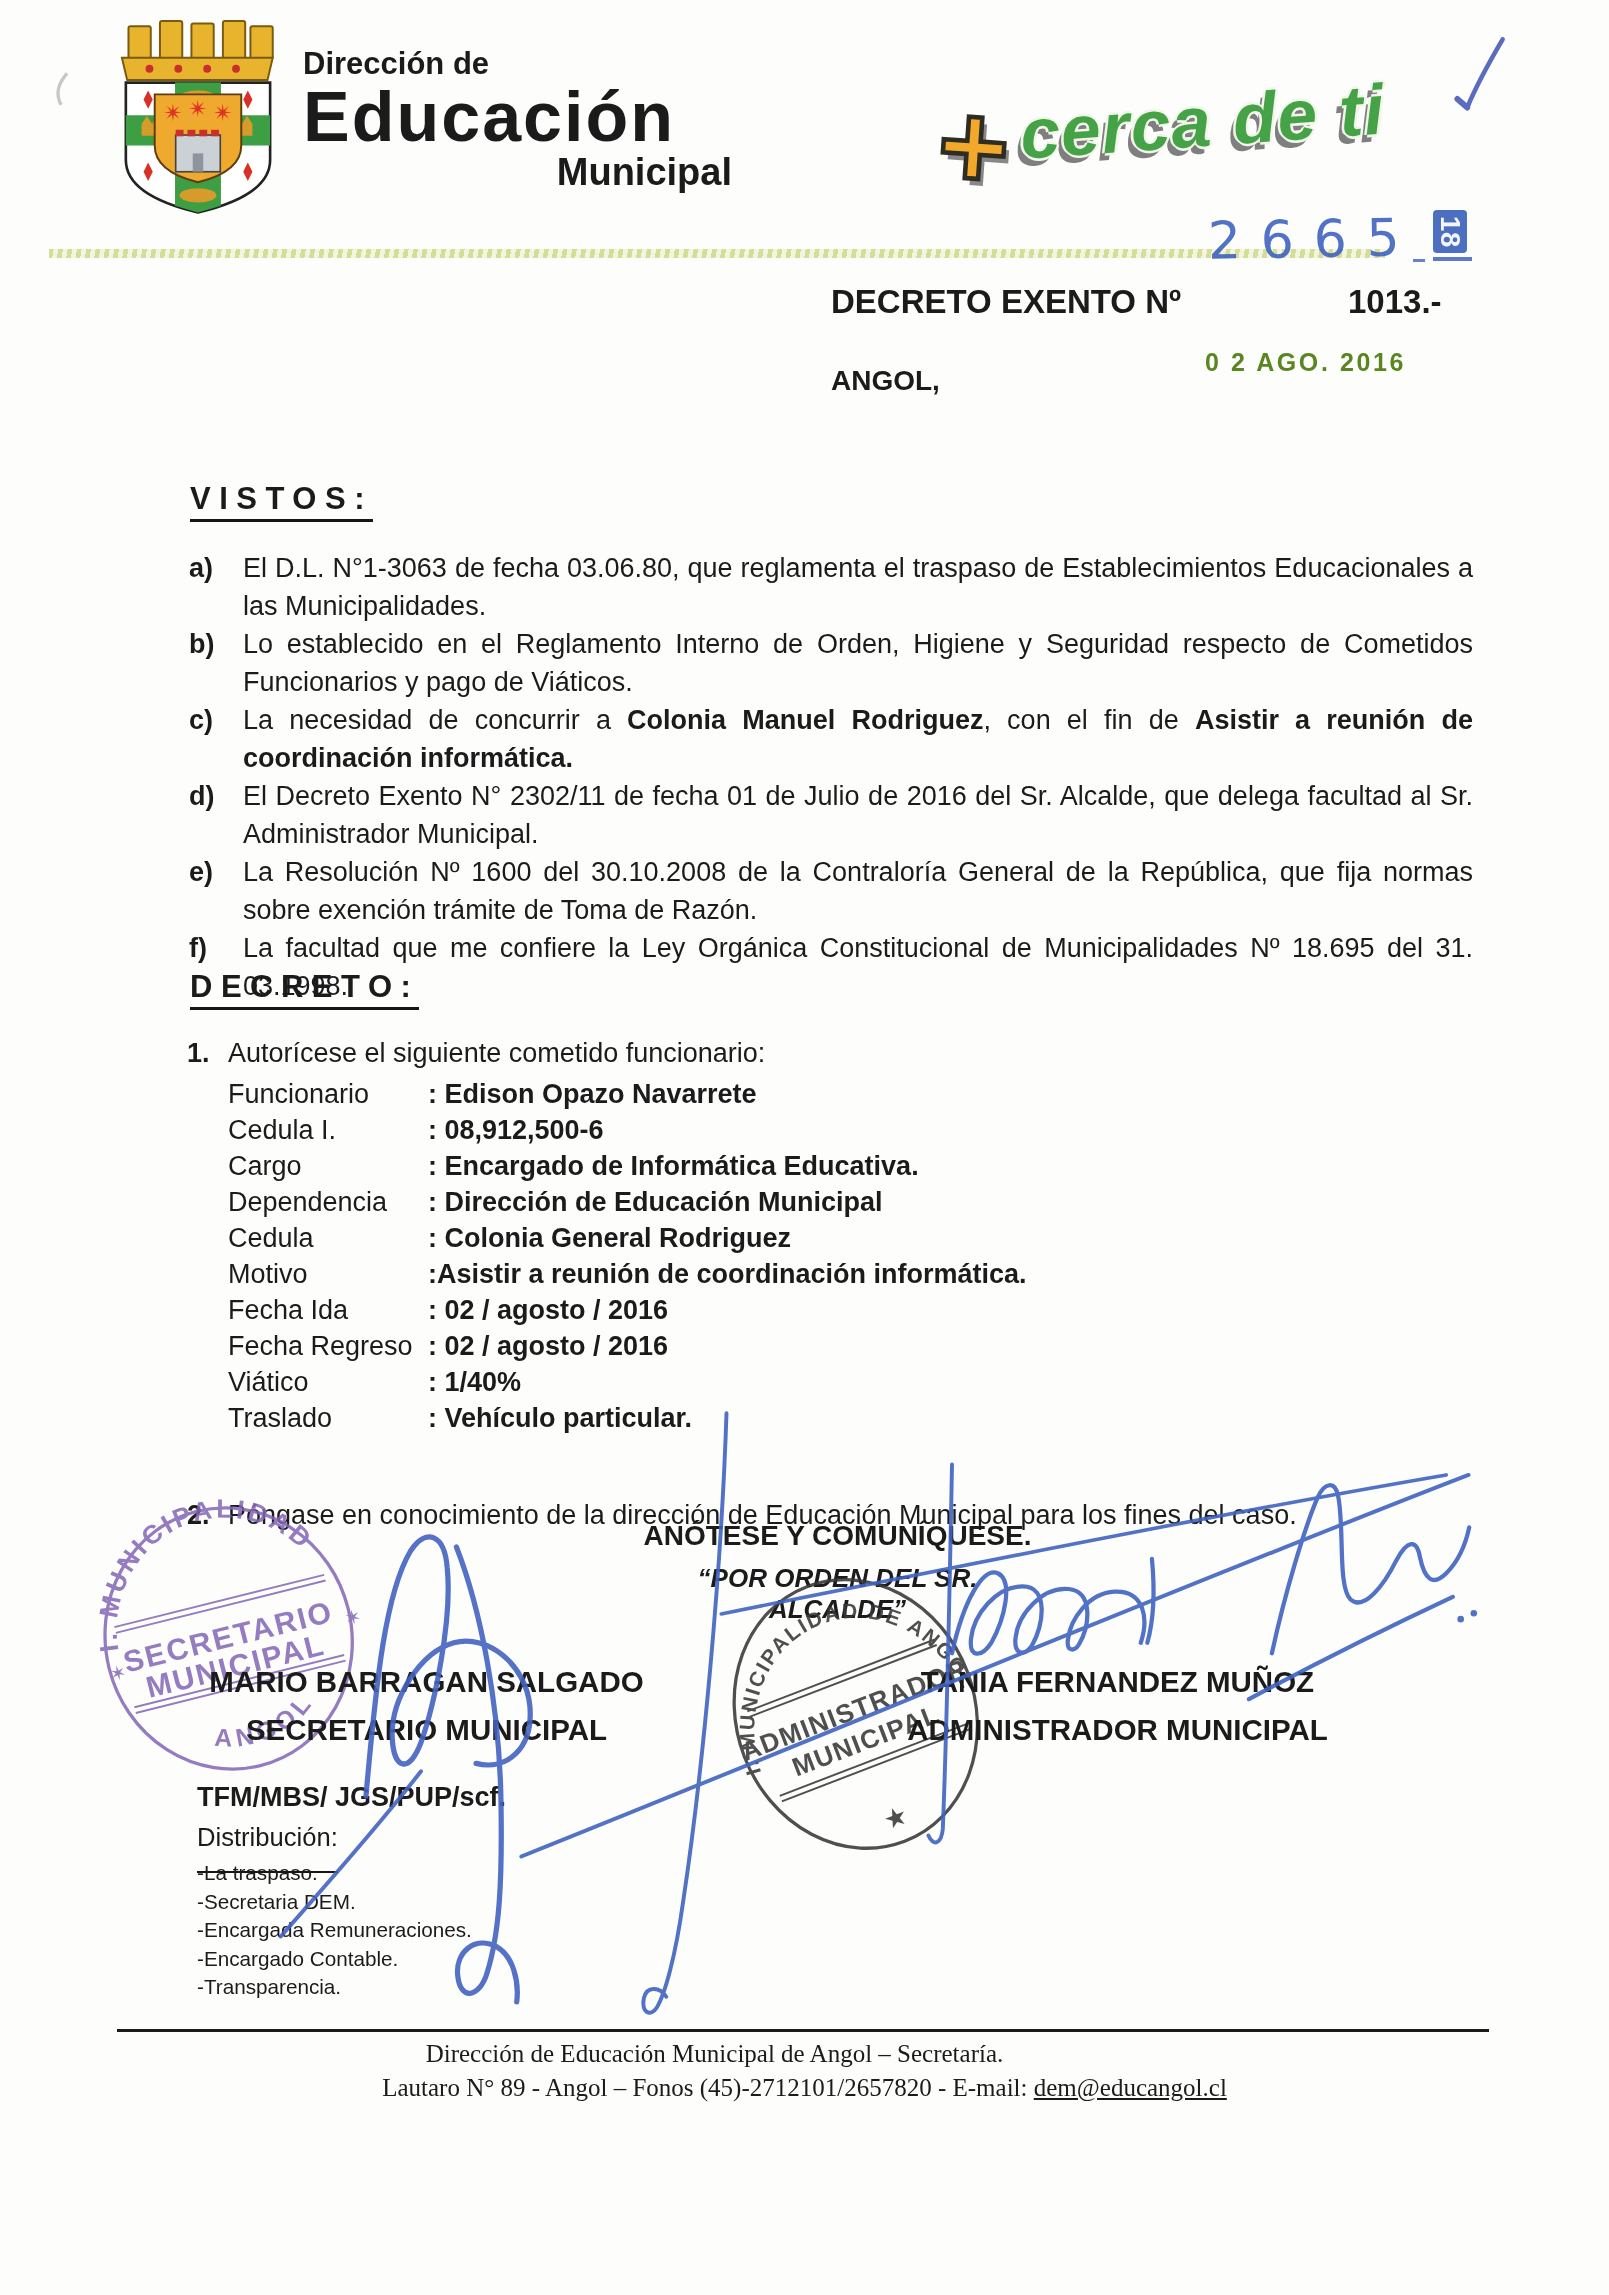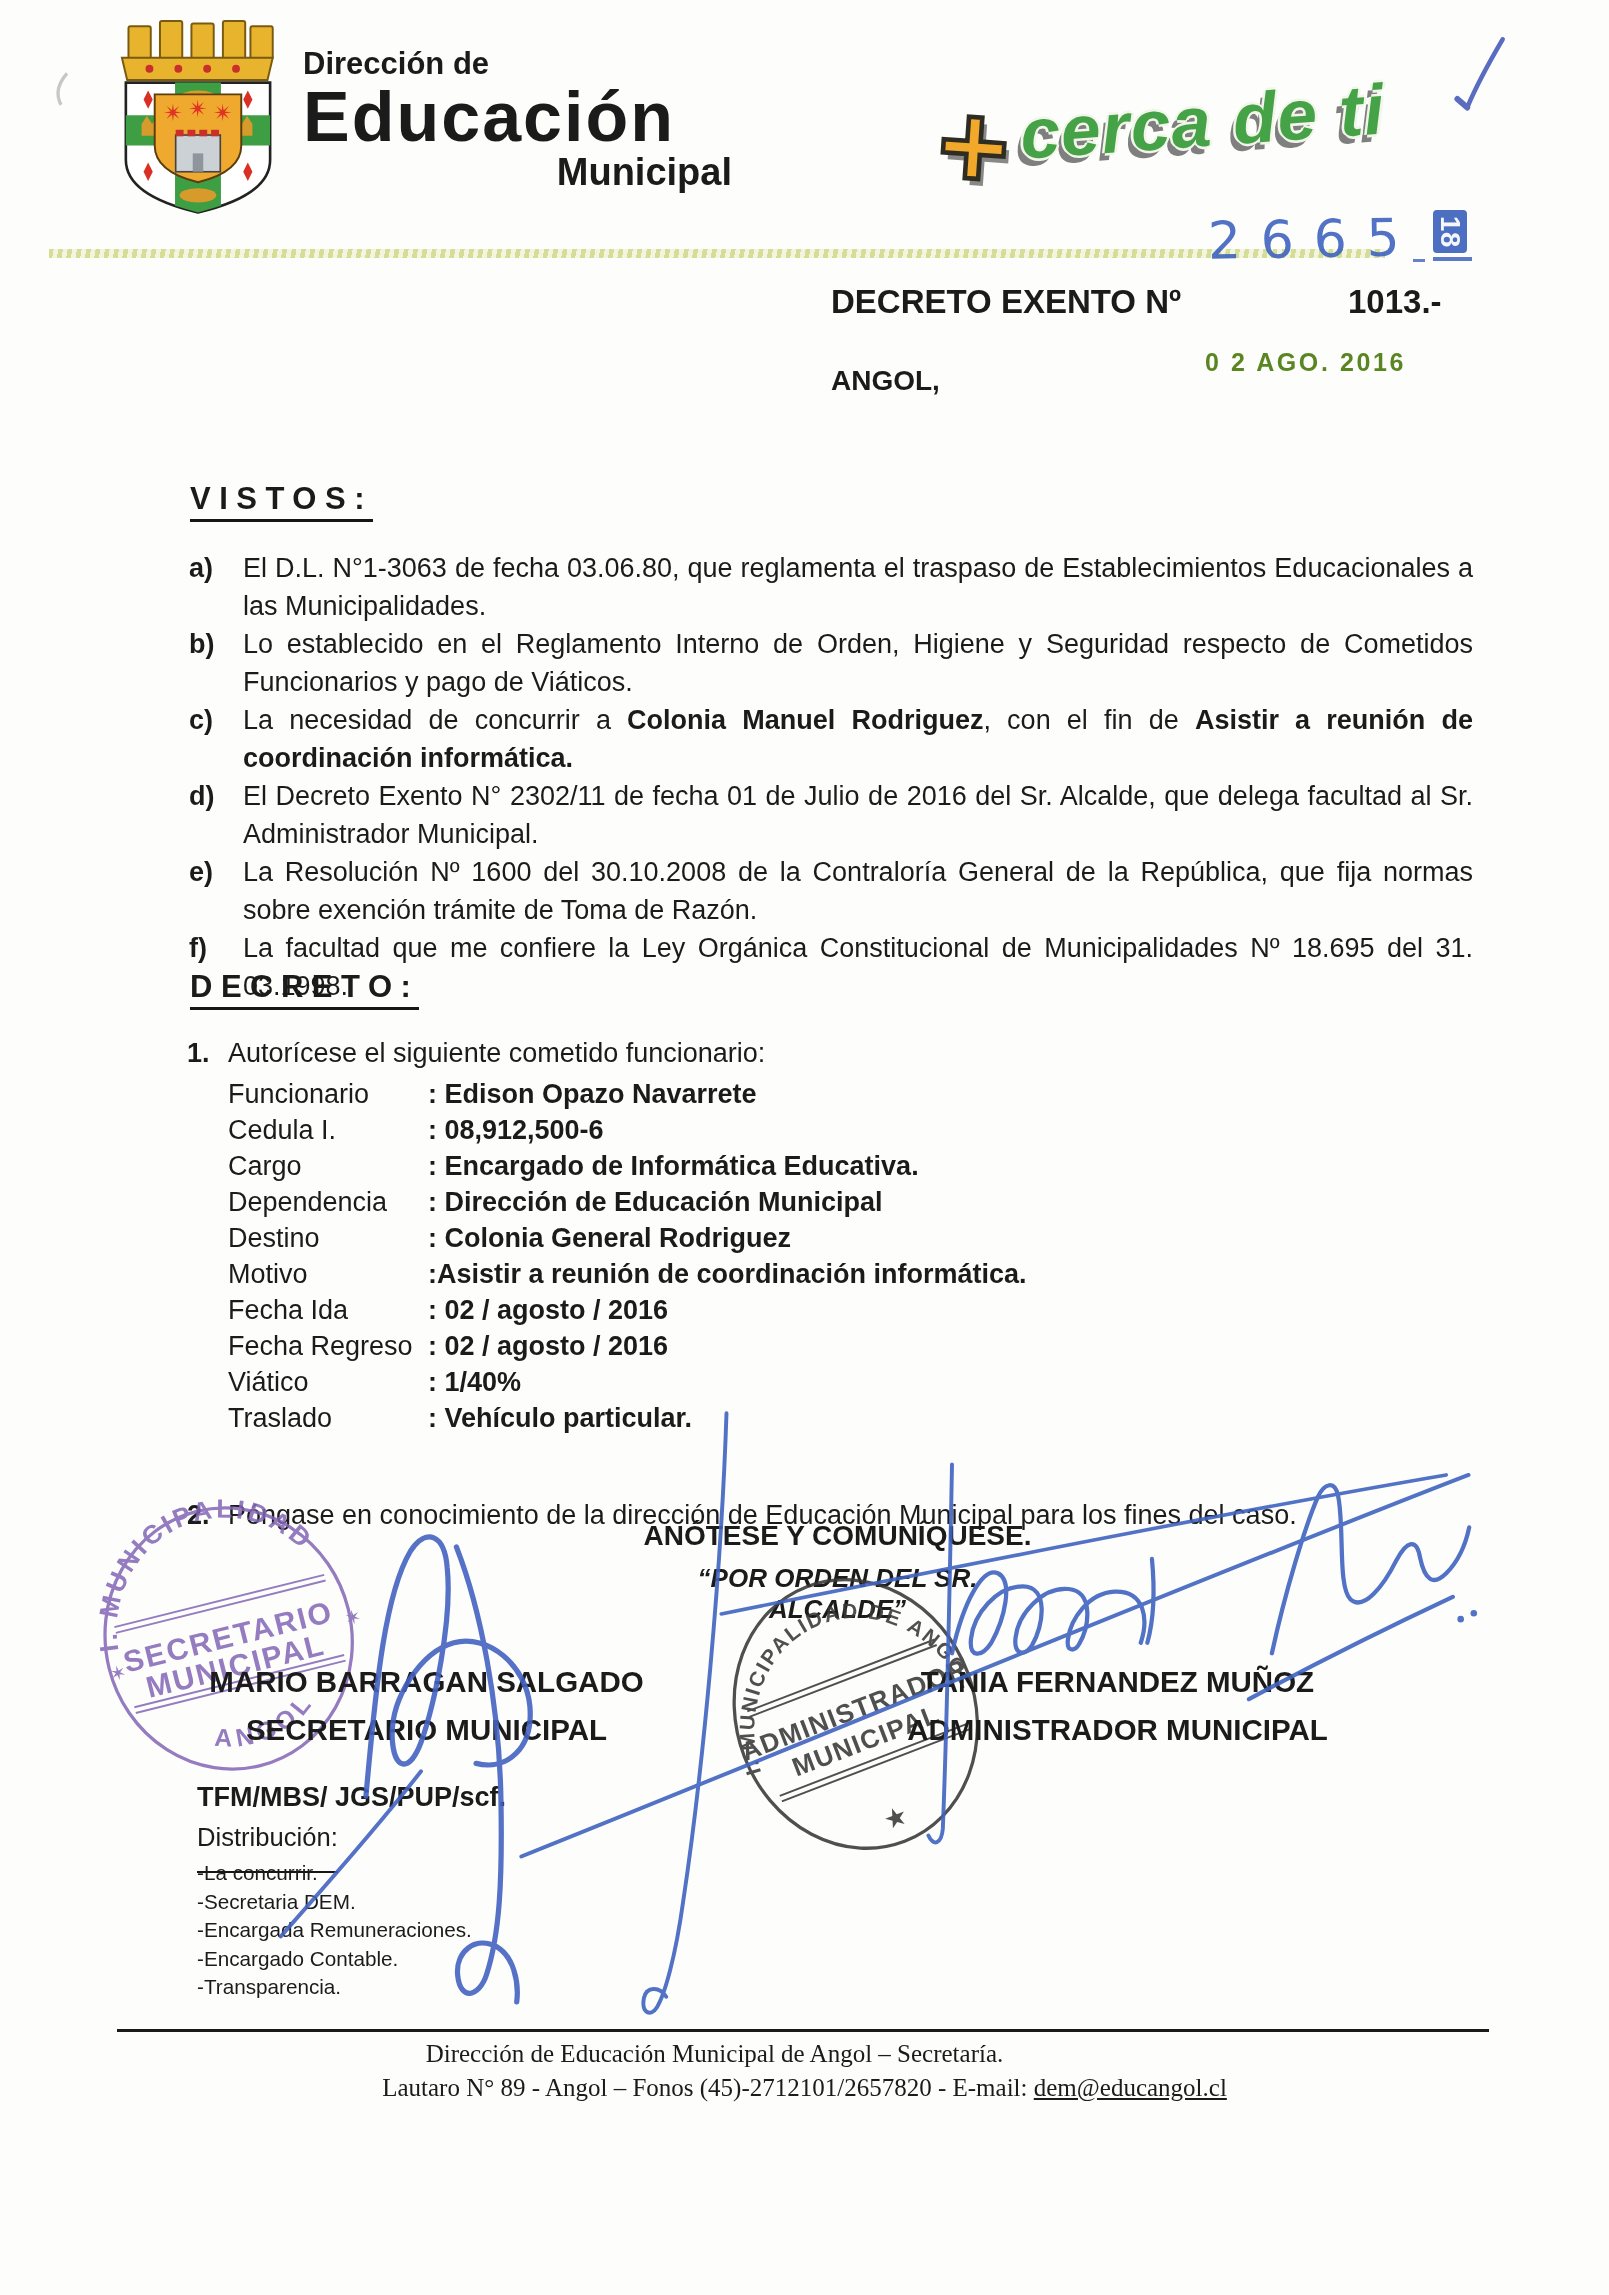--- a/index.html
+++ b/index.html
@@ -221,21 +221,21 @@
     </div>
     <div class="frow">
       <span class="flab">Cargo</span>
       <span class="fval">: Encargado de Informática Educativa.</span>
     </div>
     <div class="frow">
       <span class="flab">Dependencia</span>
       <span class="fval">: Dirección de Educación Municipal</span>
     </div>
     <div class="frow">
-      <span class="flab">Destino</span>
+      <span class="flab">Cedula</span>
       <span class="fval">: Colonia General Rodriguez</span>
     </div>
     <div class="frow">
       <span class="flab">Motivo</span>
       <span class="fval">:Asistir a reunión de coordinación informática.</span>
     </div>
     <div class="frow">
       <span class="flab">Fecha Ida</span>
       <span class="fval">: 02 / agosto / 2016</span>
     </div>
@@ -305,21 +305,21 @@
     <div class="sigtitle">SECRETARIO MUNICIPAL</div>
   </div>
   <div class="sigblock" id="sig-right">
     <div class="signame">TANIA FERNANDEZ MUÑOZ</div>
     <div class="sigtitle">ADMINISTRADOR MUNICIPAL</div>
   </div>
 
   <div class="initials">TFM/MBS/ JGS/PUP/scf.</div>
   <div class="dist-head">Distribución:</div>
   <div class="dist-list">
-    <div>-La concurrir.</div>
+    <div>-La traspaso.</div>
     <div>-Secretaria DEM.</div>
     <div>-Encargada Remuneraciones.</div>
     <div>-Encargado Contable.</div>
     <div>-Transparencia.</div>
   </div>
 
   <div class="f-rule"></div>
   <div class="f1">Dirección de Educación Municipal de Angol – Secretaría.</div>
   <div class="f2"><span>Lautaro  N°  89 - Angol – Fonos (45)-2712101/2657820 - E-mail:  </span><span class="email">dem@educangol.cl</span></div>
 

